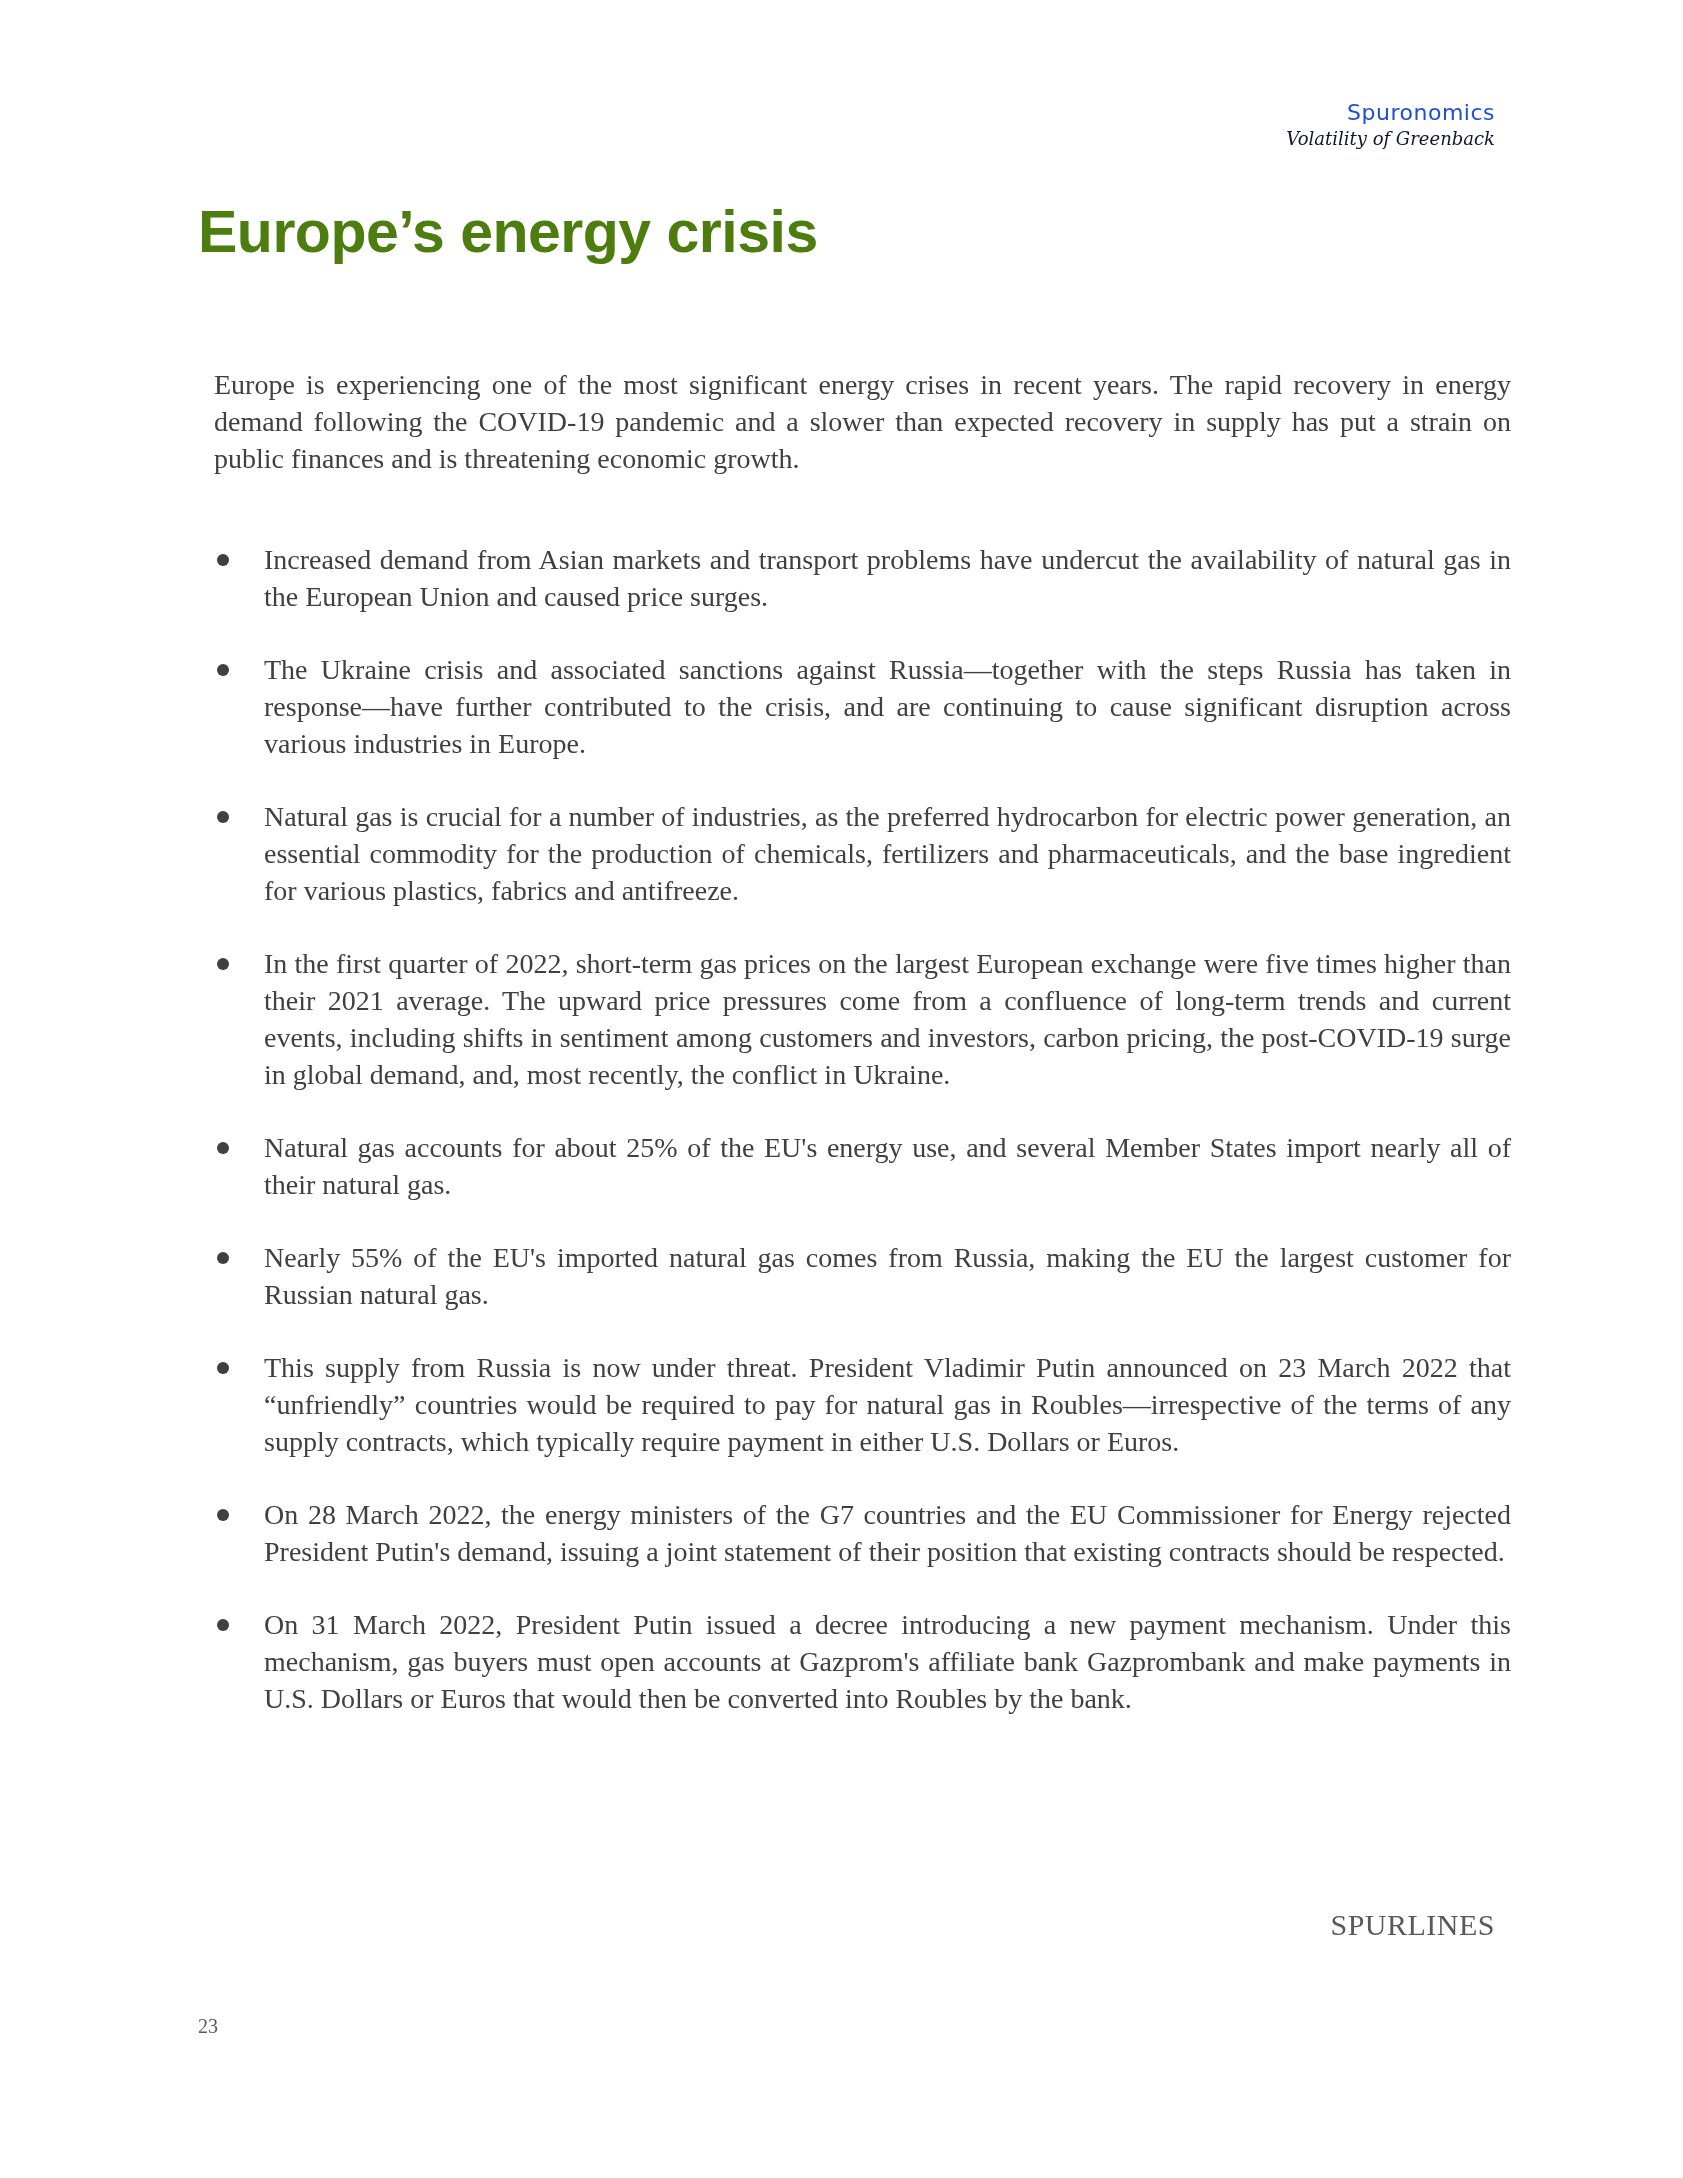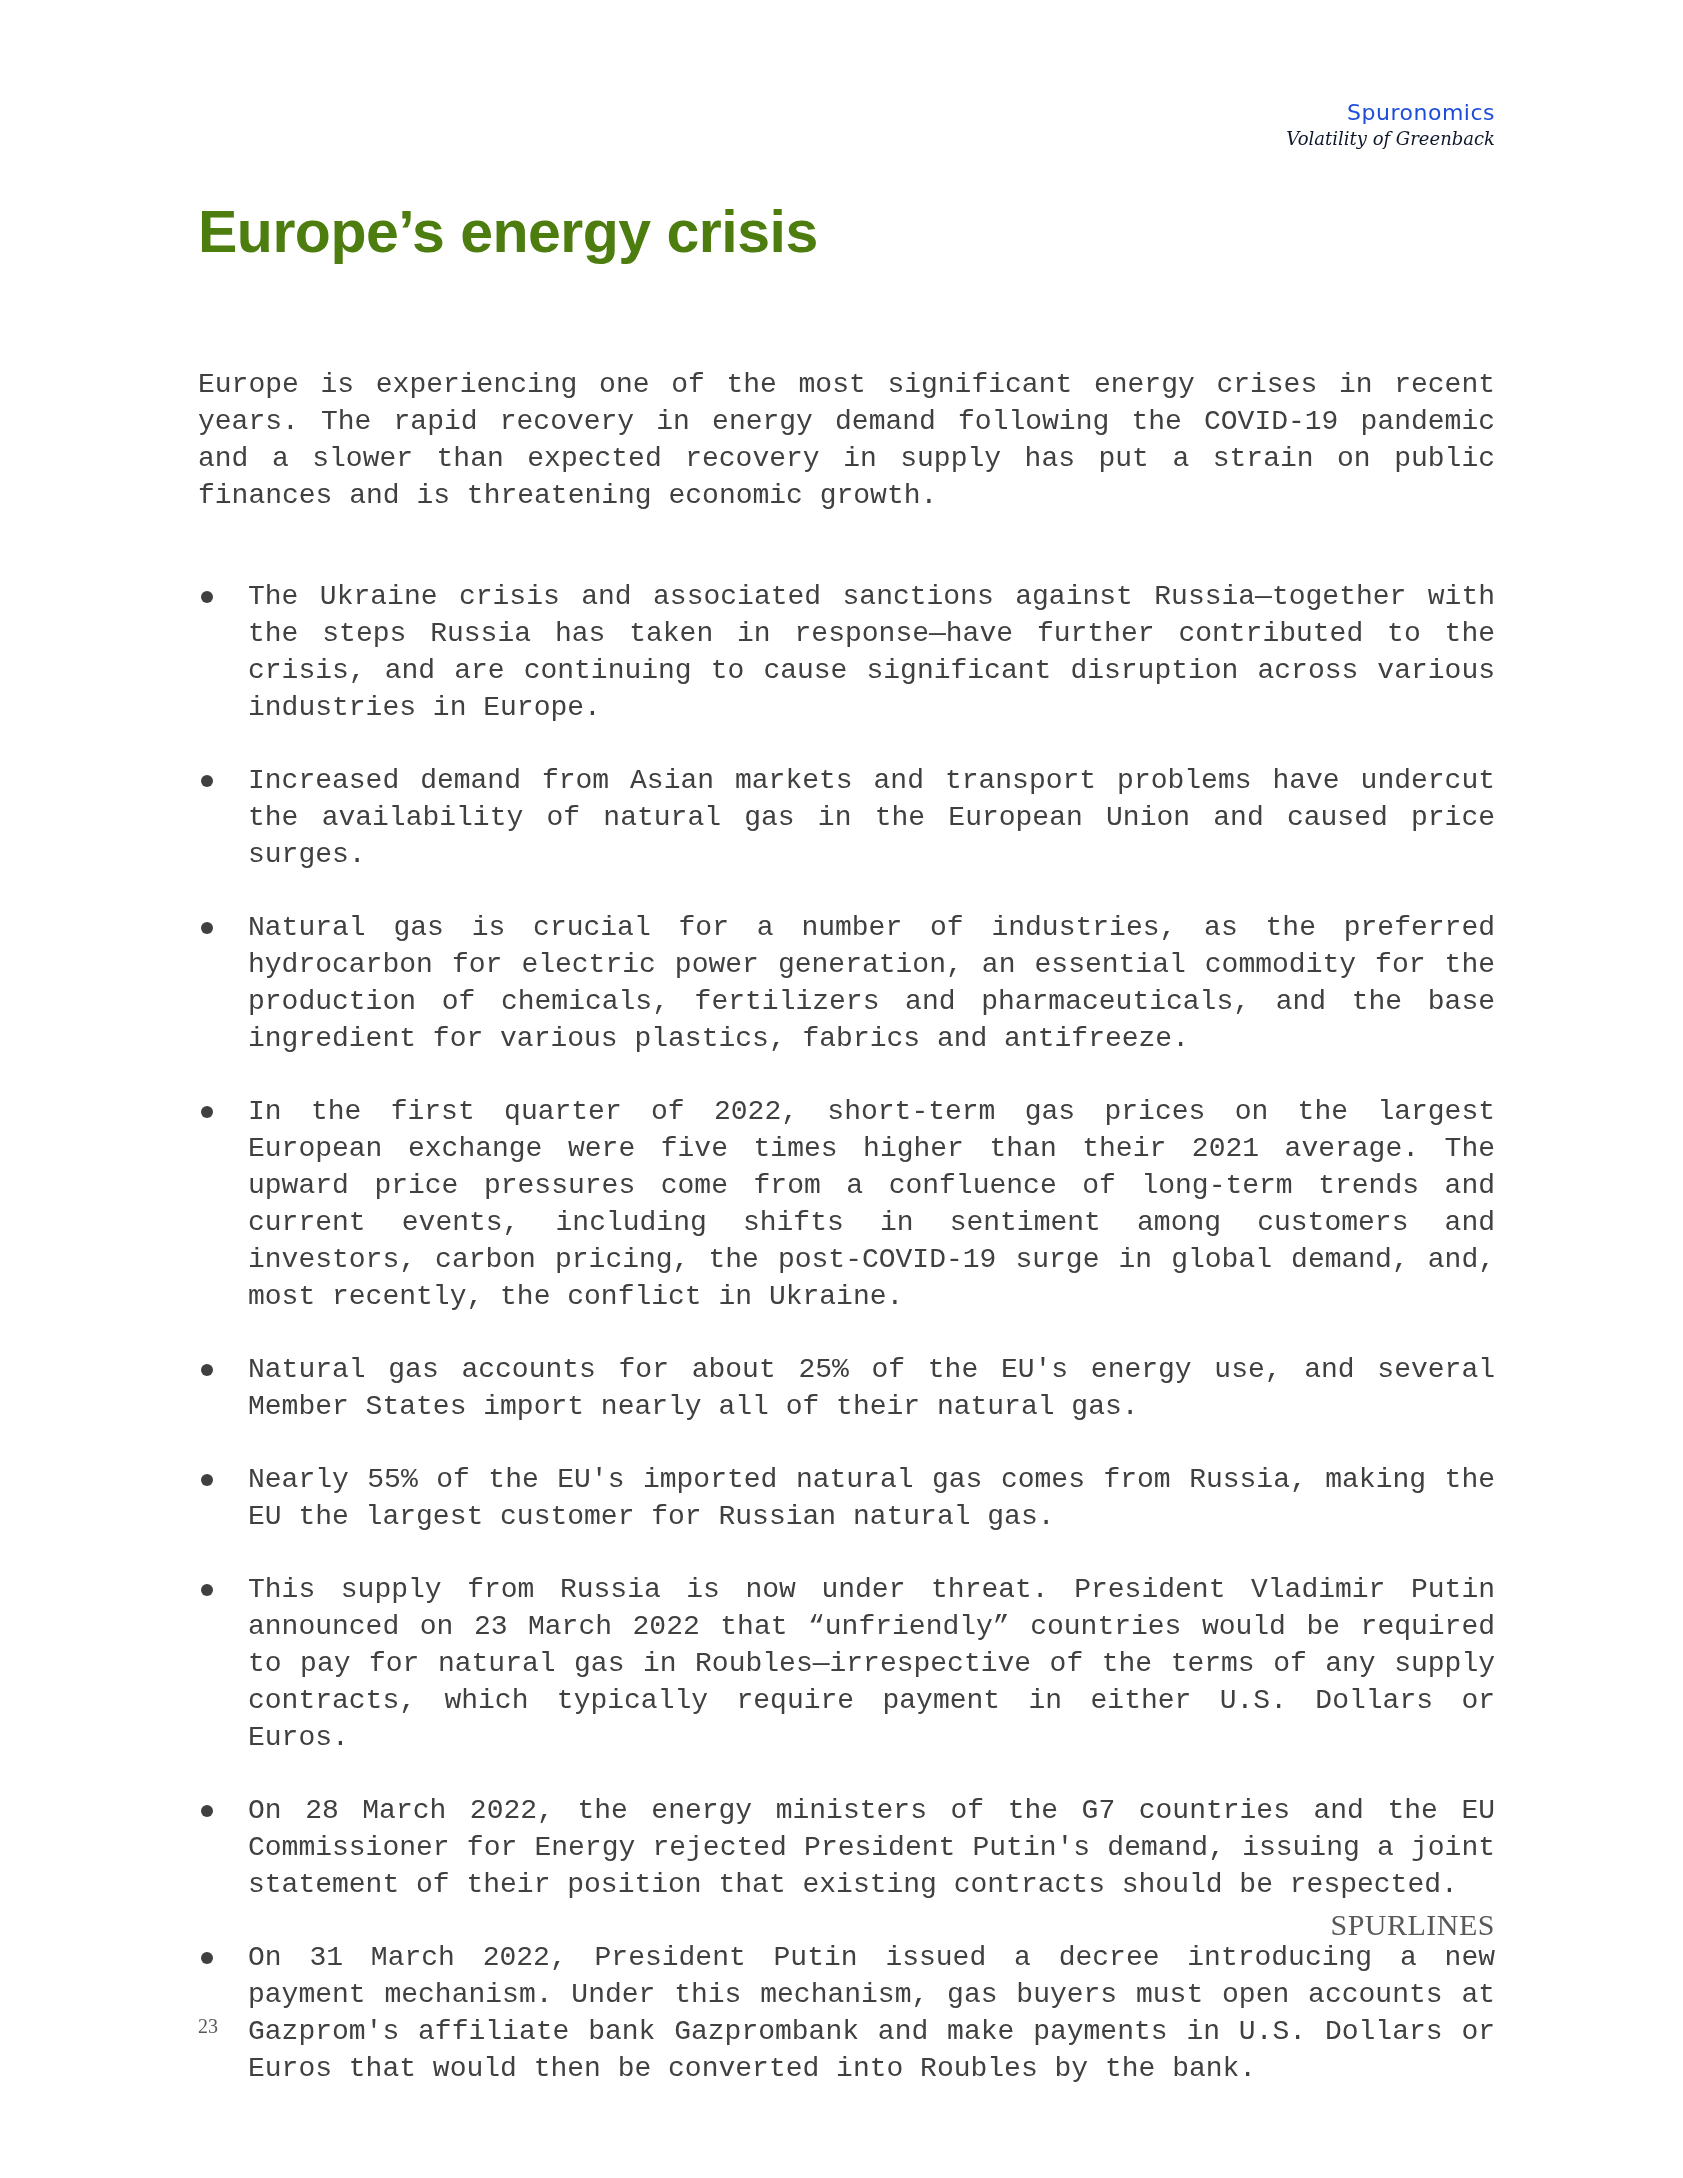--- a/index.html
+++ b/index.html
@@ -1,43 +1,43 @@
 <!DOCTYPE html>
 <html><head>
   <meta charset="utf-8">
   <style>
     html, body { margin: 0; padding: 0; background: #ffffff; }
     body { width: 1683px; height: 2178px; position: relative; overflow: hidden; color: #404040; font-family: "DejaVu Sans", sans-serif; }
     .hdr { position: absolute; right: 188px; top: 99px; text-align: right; }
     .hdr-brand { font-family: "DejaVu Sans", sans-serif; font-size: 22px; color: #1d4ed8; letter-spacing: 0.5px; line-height: 28px; }
     .hdr-sub { font-family: "DejaVu Serif", serif; font-style: italic; font-size: 18px; color: #0f172a; line-height: 24px; }
     .title { position: absolute; left: 198px; top: 198px; margin: 0; font-family: "Liberation Sans", sans-serif; font-weight: bold; font-size: 59px; color: #4d7c0f; letter-spacing: -0.5px; }
-    .content { position: absolute; left: 198px; top: 366px; width: 1297px; font-family: Liberation Mono, monospace; font-size: 28px; line-height: 37px; color: #404040; }
+    .content { position: absolute; left: 214px; top: 366px; width: 1297px; font-family: Liberation Serif, serif; font-size: 28px; line-height: 37px; color: #404040; }
     .intro { margin: 0 0 64px 0; text-align: justify; text-align-last: left; }
     ul.bullets { list-style: none; margin: 0; padding: 0; }
     ul.bullets li { position: relative; padding-left: 50px; margin-bottom: 36px; text-align: justify; }
     .dot { position: absolute; left: 3px; top: 13px; width: 12px; height: 12px; border-radius: 50%; background: #404040; }
     .footer-page { position: absolute; left: 198px; top: 2015px; font-family: Liberation Serif, serif; font-size: 20px; color: #595959; }
     .footer-brand { position: absolute; right: 188px; top: 1908px; font-family: "Liberation Serif", serif; font-size: 30px; color: #595959; letter-spacing: 0.5px; }
   </style>
 </head>
 <body>
 
 <div class="hdr">
   <div class="hdr-brand">Spuronomics</div>
   <div class="hdr-sub">Volatility of Greenback</div>
 </div>
 
 <h1 class="title">Europe’s energy crisis</h1>
 
 <div class="content">
   <p class="intro">Europe is experiencing one of the most significant energy crises in recent years. The rapid recovery in energy demand following the COVID-19 pandemic and a slower than expected recovery in supply has put a strain on public finances and is threatening economic growth.</p>
   <ul class="bullets">
+    <li><span class="dot"></span><span>Increased demand from Asian markets and transport problems have undercut the availability of natural gas in the European Union and caused price surges.</span></li>
     <li><span class="dot"></span><span>The Ukraine crisis and associated sanctions against Russia—together with the steps Russia has taken in response—have further contributed to the crisis, and are continuing to cause significant disruption across various industries in Europe.</span></li>
-    <li><span class="dot"></span><span>Increased demand from Asian markets and transport problems have undercut the availability of natural gas in the European Union and caused price surges.</span></li>
     <li><span class="dot"></span><span>Natural gas is crucial for a number of industries, as the preferred hydrocarbon for electric power generation, an essential commodity for the production of chemicals, fertilizers and pharmaceuticals, and the base ingredient for various plastics, fabrics and antifreeze.</span></li>
     <li><span class="dot"></span><span>In the first quarter of 2022, short-term gas prices on the largest European exchange were five times higher than their 2021 average. The upward price pressures come from a confluence of long-term trends and current events, including shifts in sentiment among customers and investors, carbon pricing, the post-COVID-19 surge in global demand, and, most recently, the conflict in Ukraine.</span></li>
     <li><span class="dot"></span><span>Natural gas accounts for about 25% of the EU's energy use, and several Member States import nearly all of their natural gas.</span></li>
     <li><span class="dot"></span><span>Nearly 55% of the EU's imported natural gas comes from Russia, making the EU the largest customer for Russian natural gas.</span></li>
     <li><span class="dot"></span><span>This supply from Russia is now under threat. President Vladimir Putin announced on 23 March 2022 that “unfriendly” countries would be required to pay for natural gas in Roubles—irrespective of the terms of any supply contracts, which typically require payment in either U.S. Dollars or Euros.</span></li>
     <li><span class="dot"></span><span>On 28 March 2022, the energy ministers of the G7 countries and the EU Commissioner for Energy rejected President Putin's demand, issuing a joint statement of their position that existing contracts should be respected.</span></li>
     <li><span class="dot"></span><span>On 31 March 2022, President Putin issued a decree introducing a new payment mechanism. Under this mechanism, gas buyers must open accounts at Gazprom's affiliate bank Gazprombank and make payments in U.S. Dollars or Euros that would then be converted into Roubles by the bank.</span></li>
   </ul>
 </div>
 

